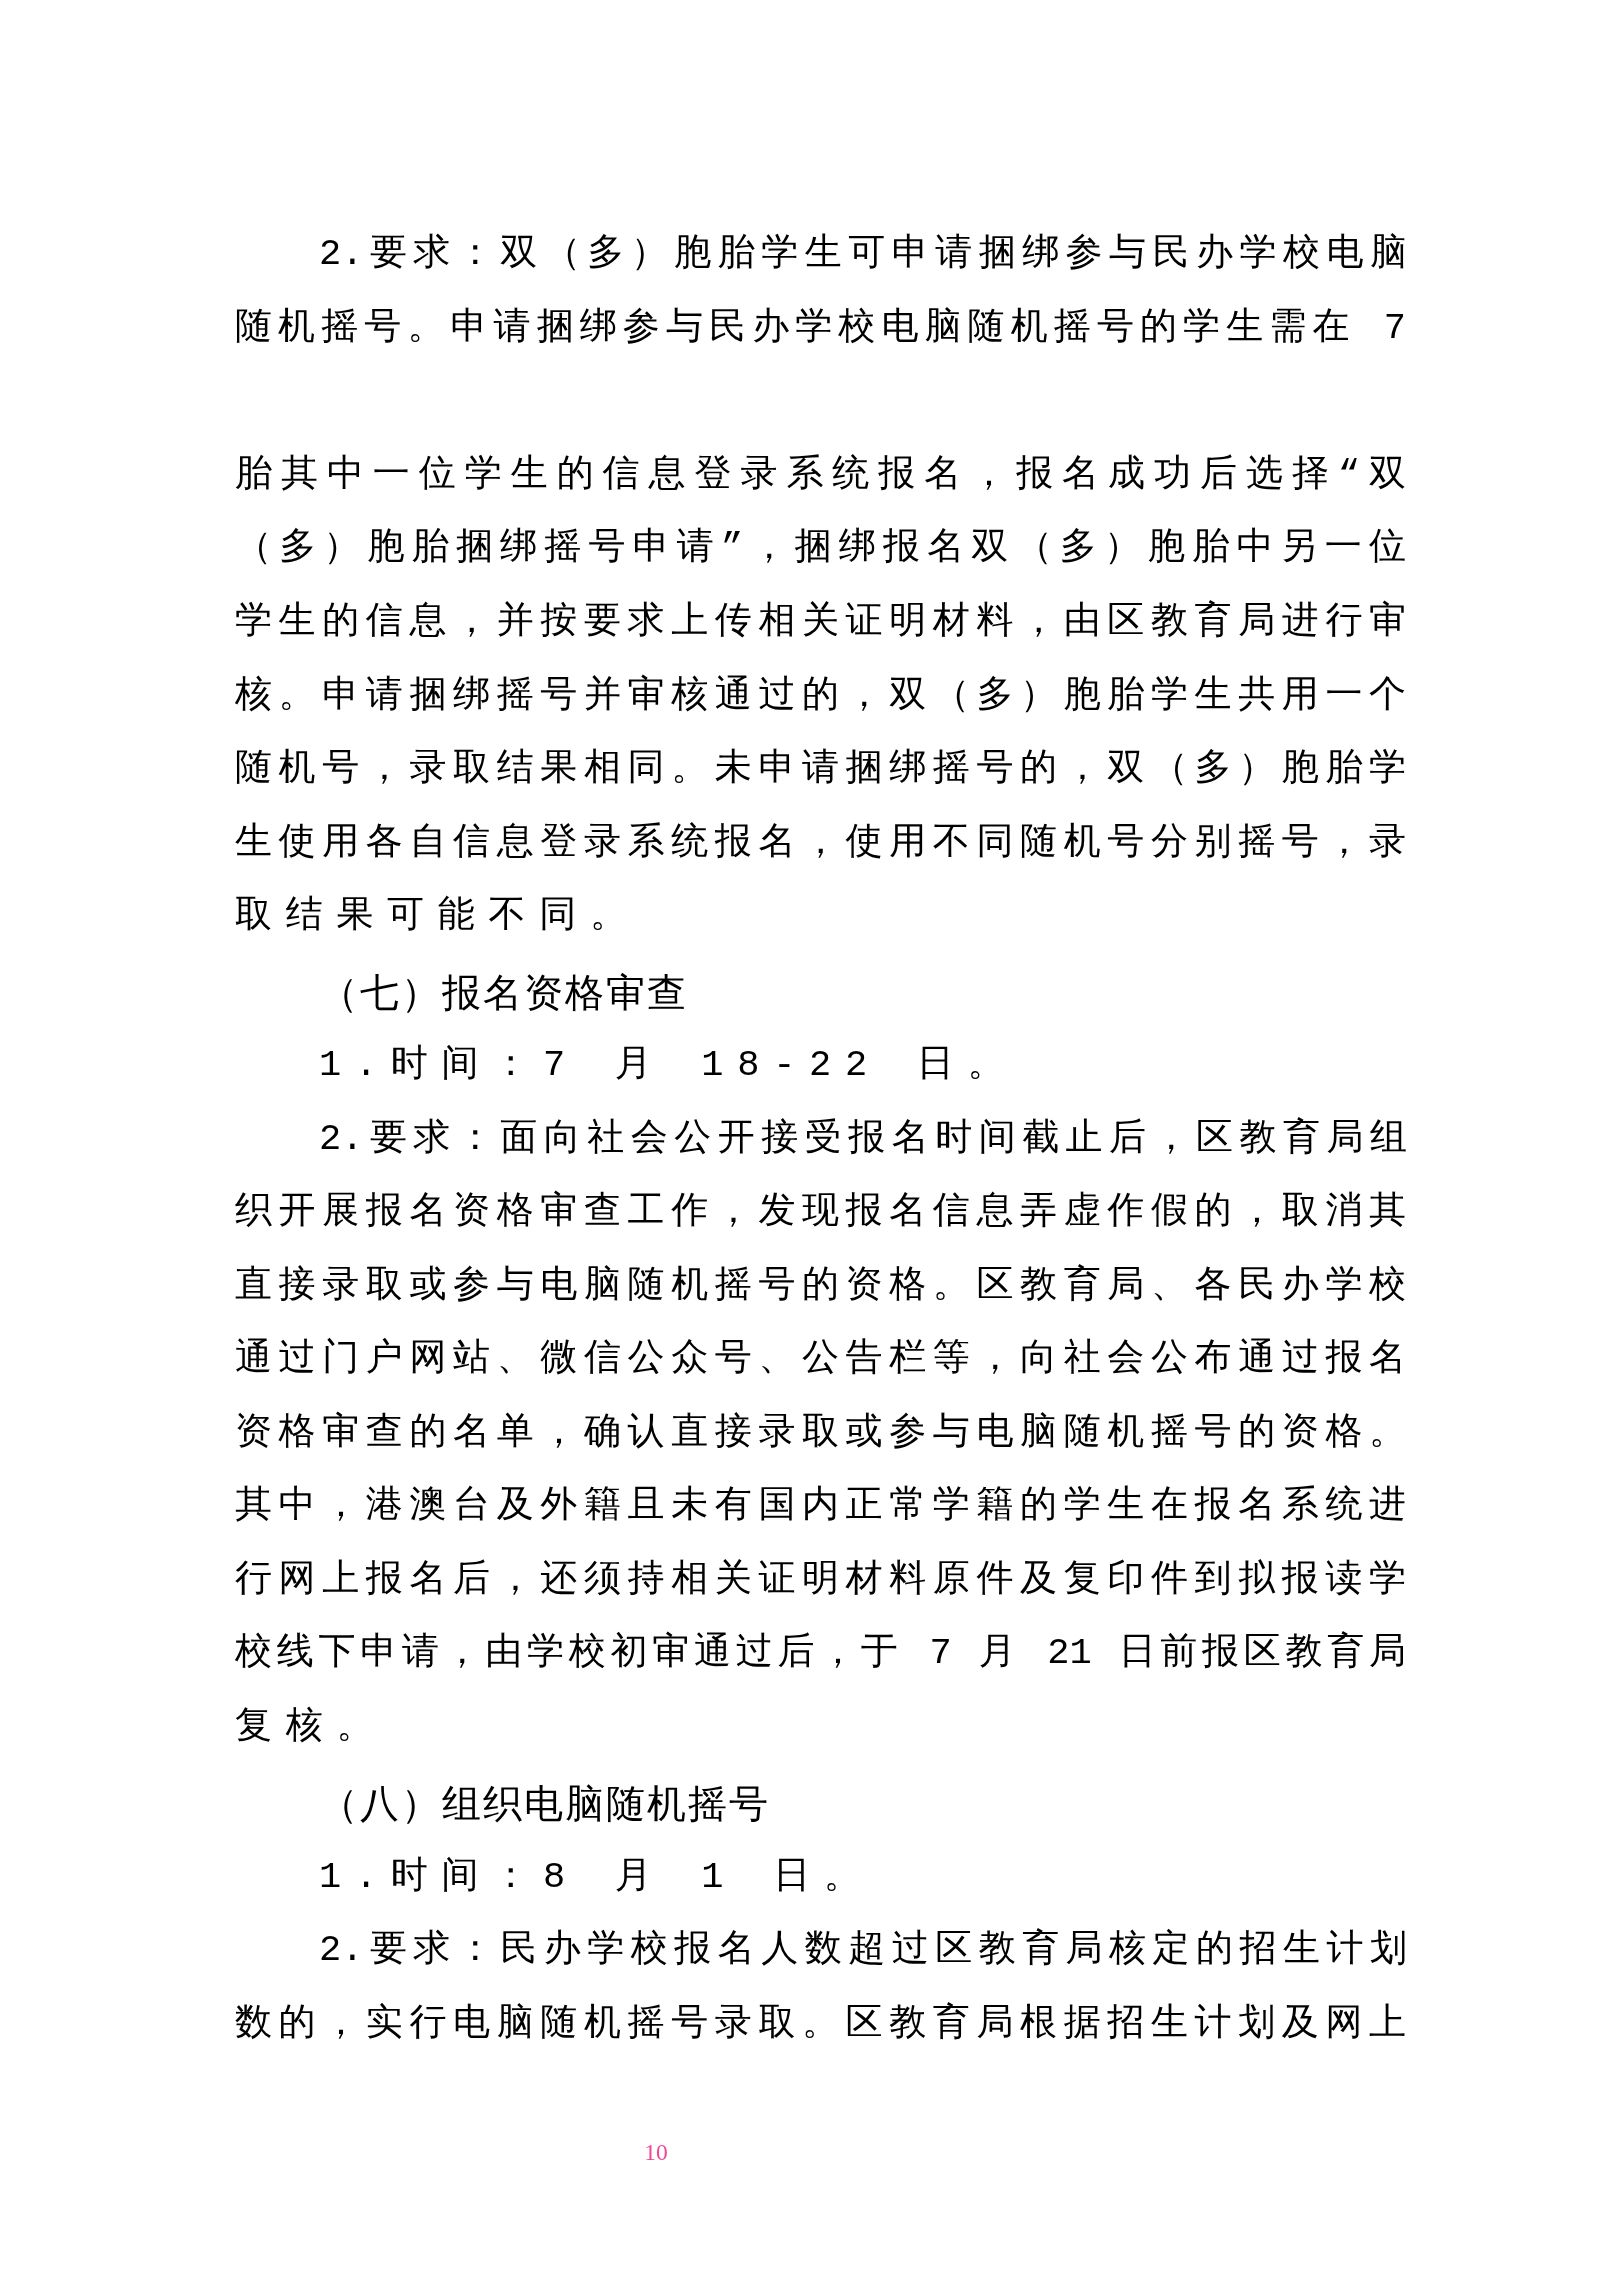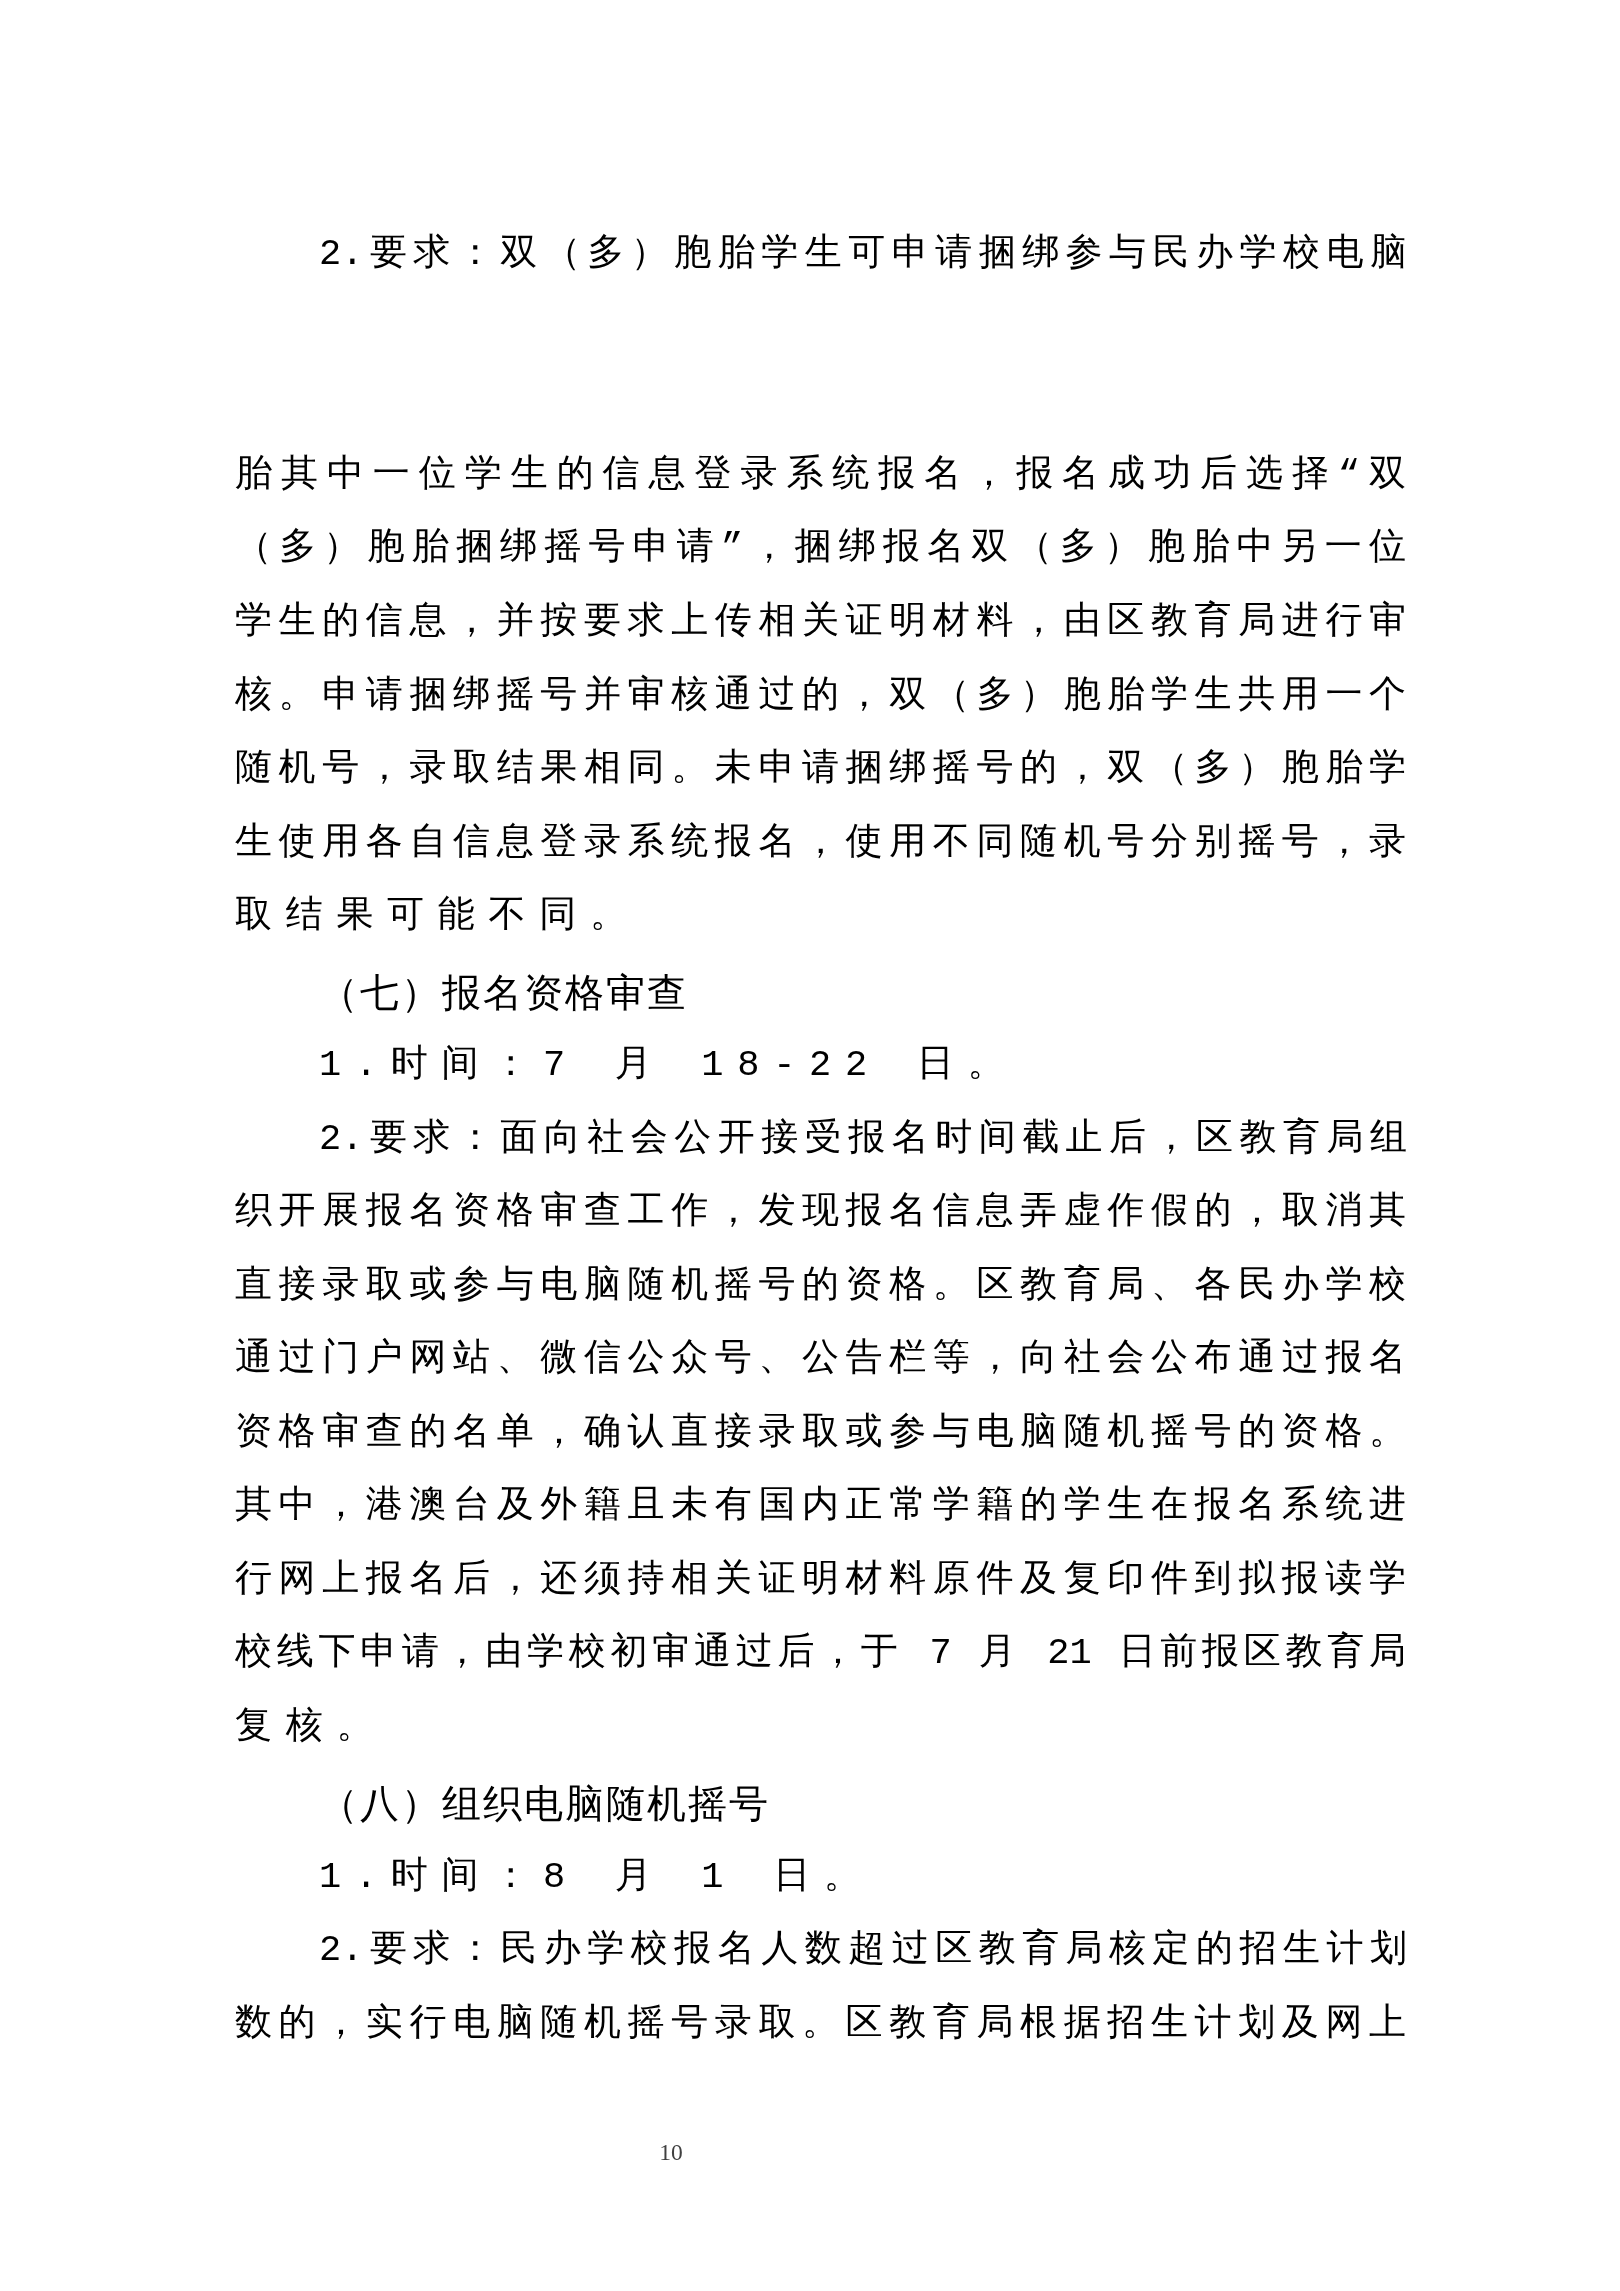--- a/index.html
+++ b/index.html
@@ -27,29 +27,29 @@
     letter-spacing: 2px;
   }
   .line.short { text-align-last: left; letter-spacing: 13.7px; }
   .pagenum {
     position: absolute;
     left: 0; width: 1312px;
     top: 2139px;
     text-align: center;
     font-family: "Liberation Serif", serif;
     font-size: 23.5px;
-    color: #404040;
-    margin-left: 15px;
+    color: #ec4899;
   }
 </style>
 </head>
 <body>
 
 <div class="page">
   <div class="line indent" style="top:225px">2.要求：双（多）胞胎学生可申请捆绑参与民办学校电脑</div>
+  <div class="line" style="top:299px">随机摇号。申请捆绑参与民办学校电脑随机摇号的学生需在 7</div>
   <div class="line" style="top:446px">胎其中一位学生的信息登录系统报名，报名成功后选择“双</div>
   <div class="line" style="top:519px">（多）胞胎捆绑摇号申请”，捆绑报名双（多）胞胎中另一位</div>
   <div class="line" style="top:593px">学生的信息，并按要求上传相关证明材料，由区教育局进行审</div>
   <div class="line" style="top:667px">核。申请捆绑摇号并审核通过的，双（多）胞胎学生共用一个</div>
   <div class="line" style="top:740px">随机号，录取结果相同。未申请捆绑摇号的，双（多）胞胎学</div>
   <div class="line" style="top:814px">生使用各自信息登录系统报名，使用不同随机号分别摇号，录</div>
   <div class="line last" style="top:887px">取结果可能不同。</div>
 
   <div class="line indent heading" style="top:963px">（七）报名资格审查</div>
   <div class="line indent short" style="top:1036px">1.时间：7 月 18-22 日。</div>

